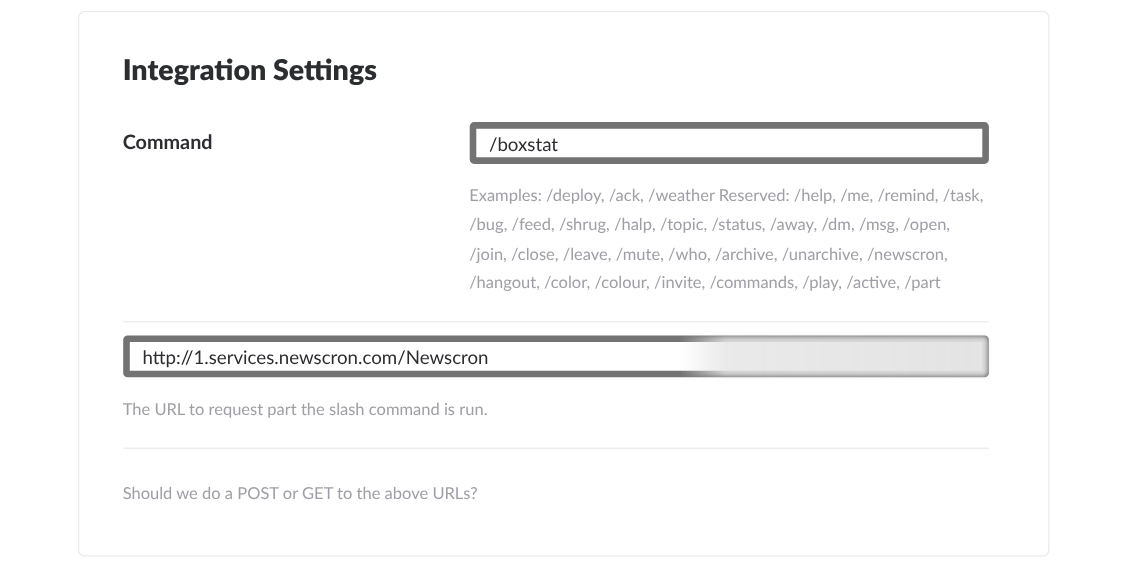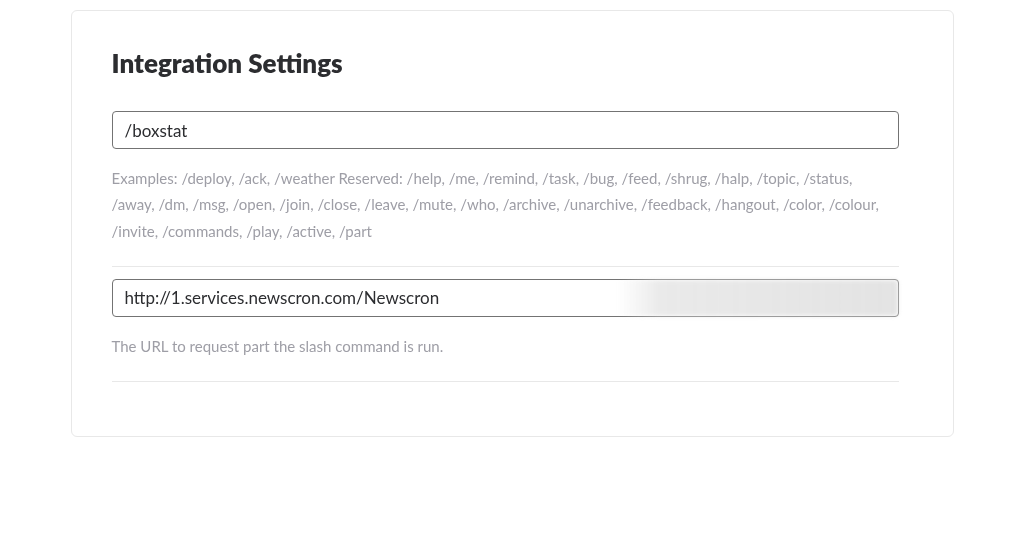--- a/index.html
+++ b/index.html
@@ -44,21 +44,21 @@
       font-size: 18px;
       font-weight: 700;
       color: #2c2d30;
     }
     .form-field-col {
       flex: 1;
     }
     .text-input {
       width: 100%;
       height: 38px;
-      border: 1px solid #737373;
+      border: 6px solid #737373;
       border-radius: 4px;
       padding: 0 12px;
       font-size: 17px;
       color: #2c2d30;
       font-family: inherit;
       outline: none;
     }
     .help-text {
       font-size: 15px;
       color: #9e9ea6;
@@ -124,34 +124,38 @@
       color: #fff;
     }
   </style>
 </head>
 <body>
 
 <div class="container">
   <h1 class="page-title">Integration Settings</h1>
 
   <div class="form-row">
+    <div class="form-label-col">
+      <span class="form-label">Command</span>
+    </div>
     <div class="form-field-col">
       <input type="text" class="text-input" value="/boxstat" style="">
-      <div class="help-text">Examples: /deploy, /ack, /weather Reserved: /help, /me, /remind, /task, /bug, /feed, /shrug, /halp, /topic, /status, /away, /dm, /msg, /open, /join, /close, /leave, /mute, /who, /archive, /unarchive, /feedback, /hangout, /color, /colour, /invite, /commands, /play, /active, /part</div>
+      <div class="help-text">Examples: /deploy, /ack, /weather Reserved: /help, /me, /remind, /task, /bug, /feed, /shrug, /halp, /topic, /status, /away, /dm, /msg, /open, /join, /close, /leave, /mute, /who, /archive, /unarchive, /newscron, /hangout, /color, /colour, /invite, /commands, /play, /active, /part</div>
     </div>
   </div>
 
   <div class="form-row">
     <div class="form-field-col">
       <div class="url-input-wrapper">
         <input type="text" class="text-input" value="http://1.services.newscron.com/Newscron" style="">
         <div class="url-blur-overlay"></div>
       </div>
       <div class="help-text">The URL to request part the slash command is run.</div>
     </div>
   </div>
 
   <div class="form-row">
     <div class="form-field-col">
+      <div class="help-text">Should we do a POST or GET to the above URLs?</div>
     </div>
   </div>
 
 </div>
 
 </body></html>

